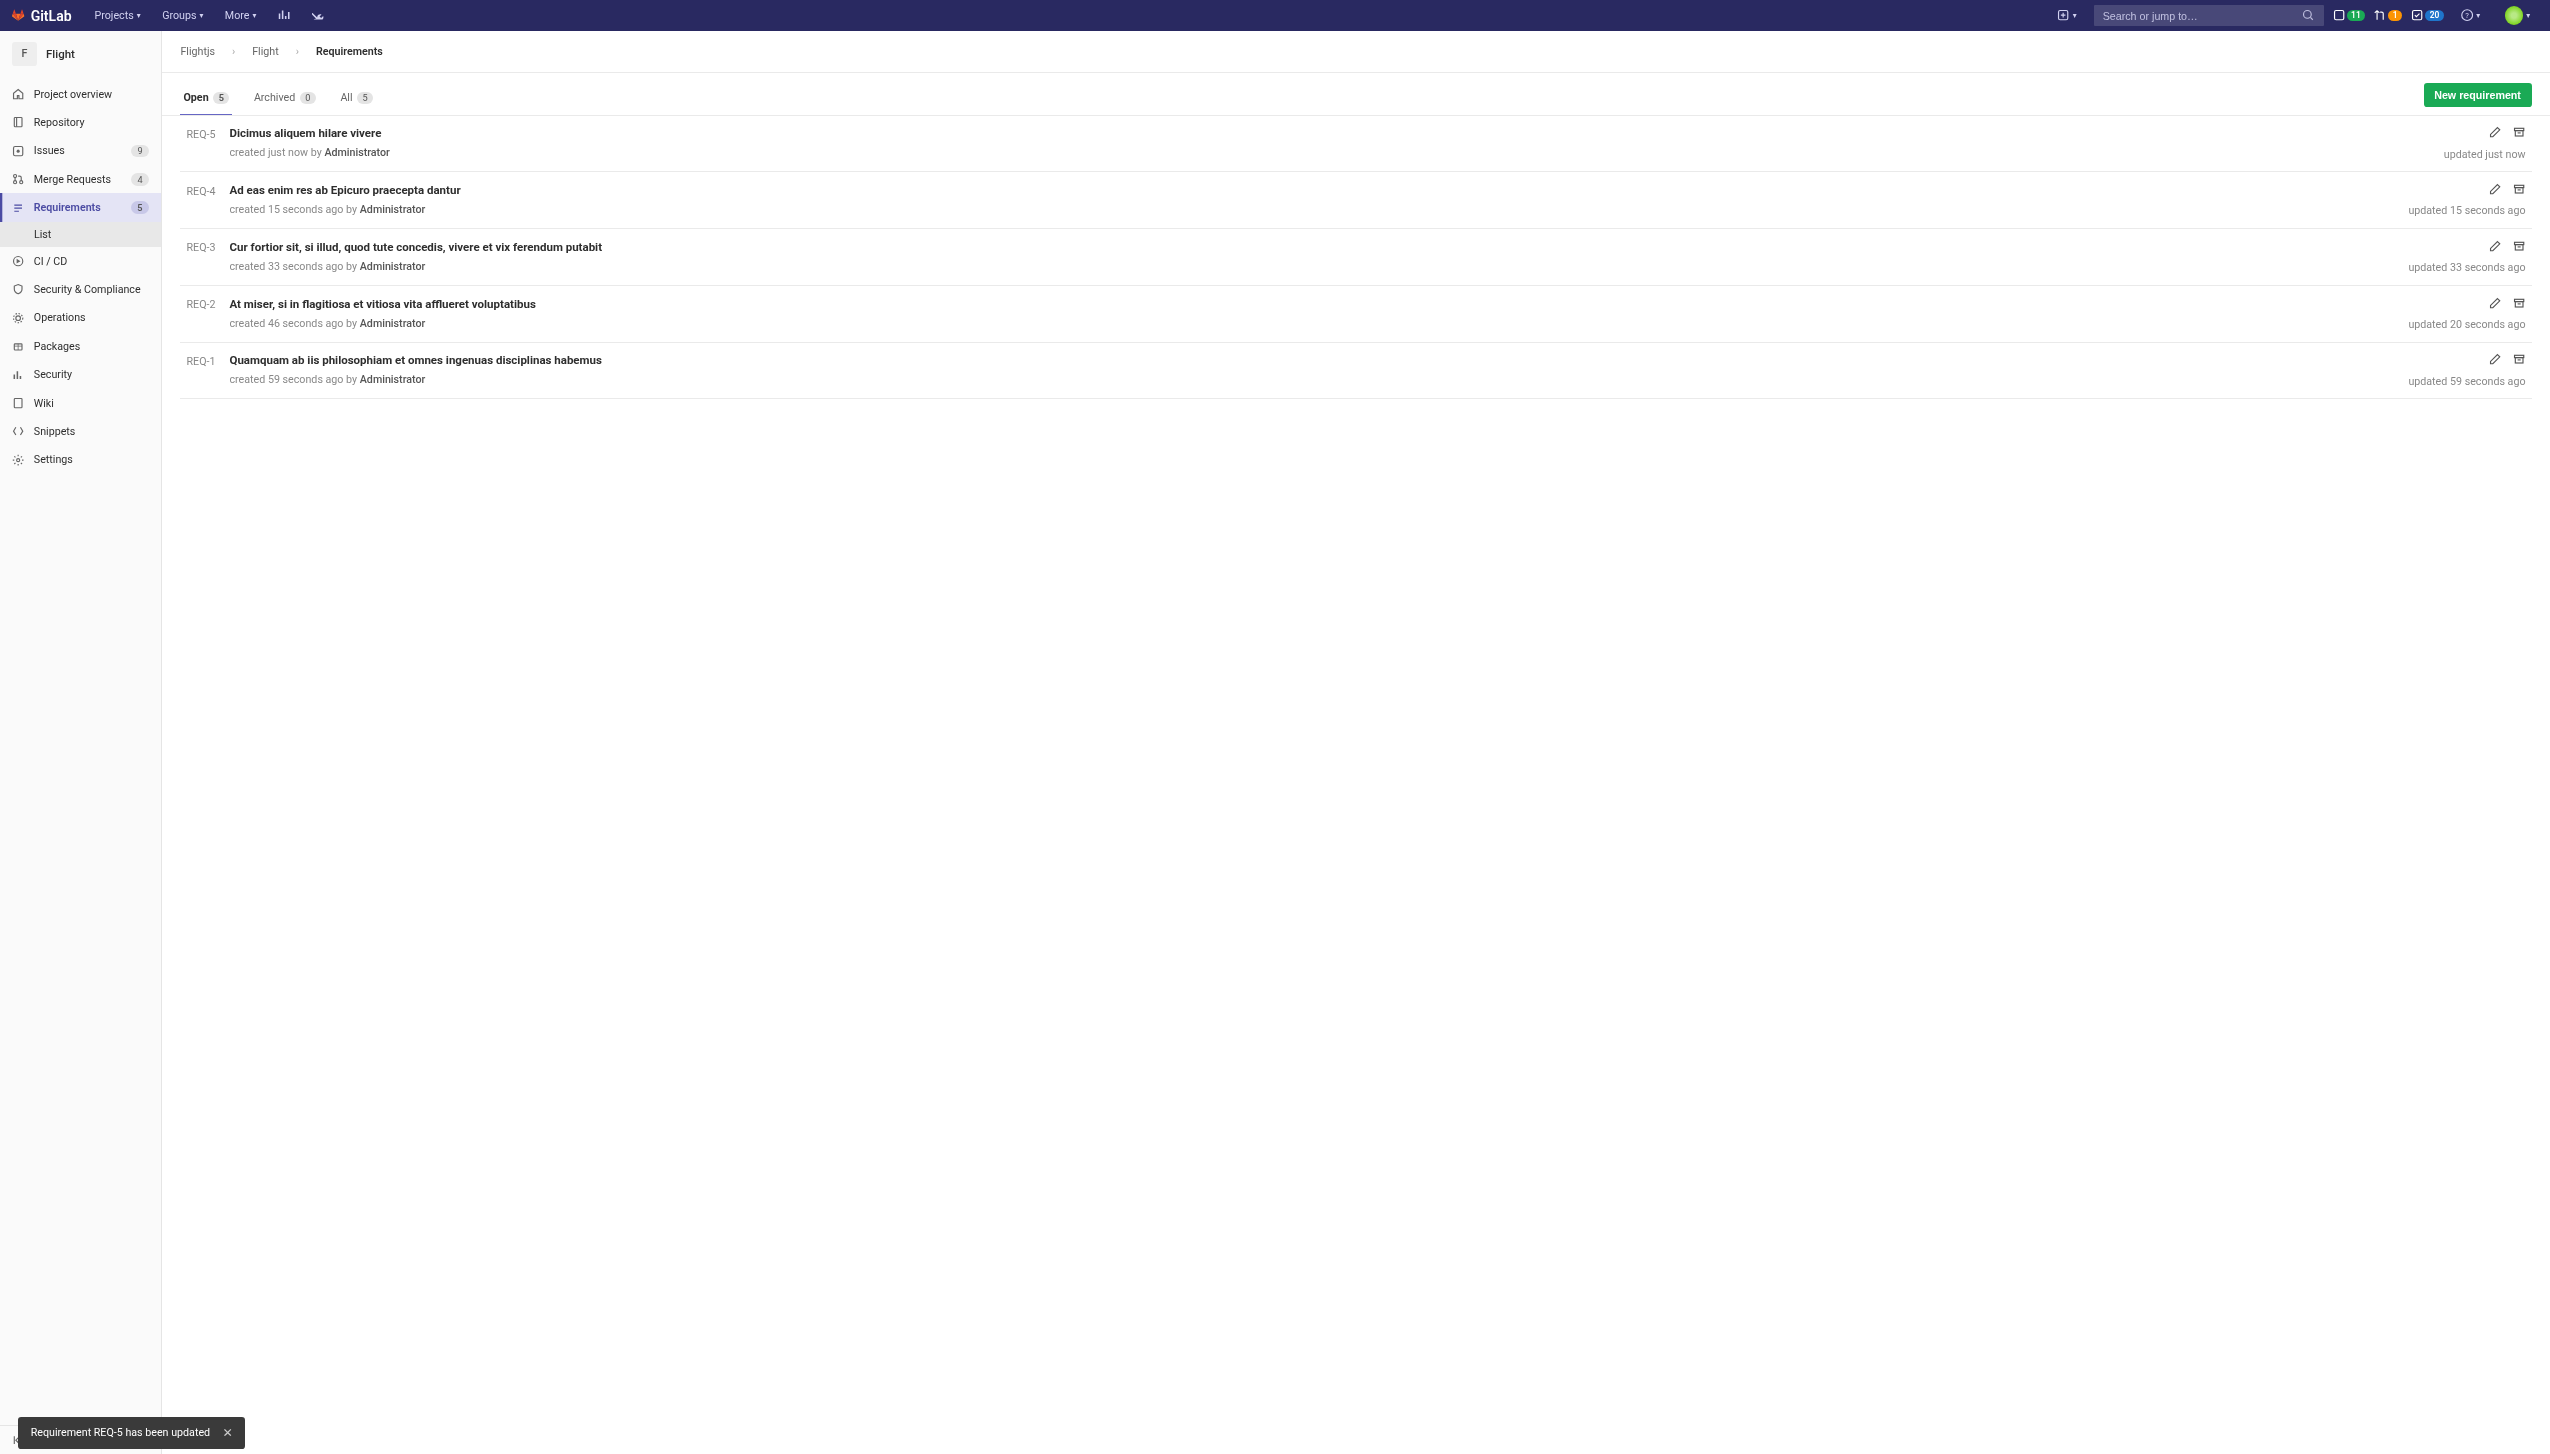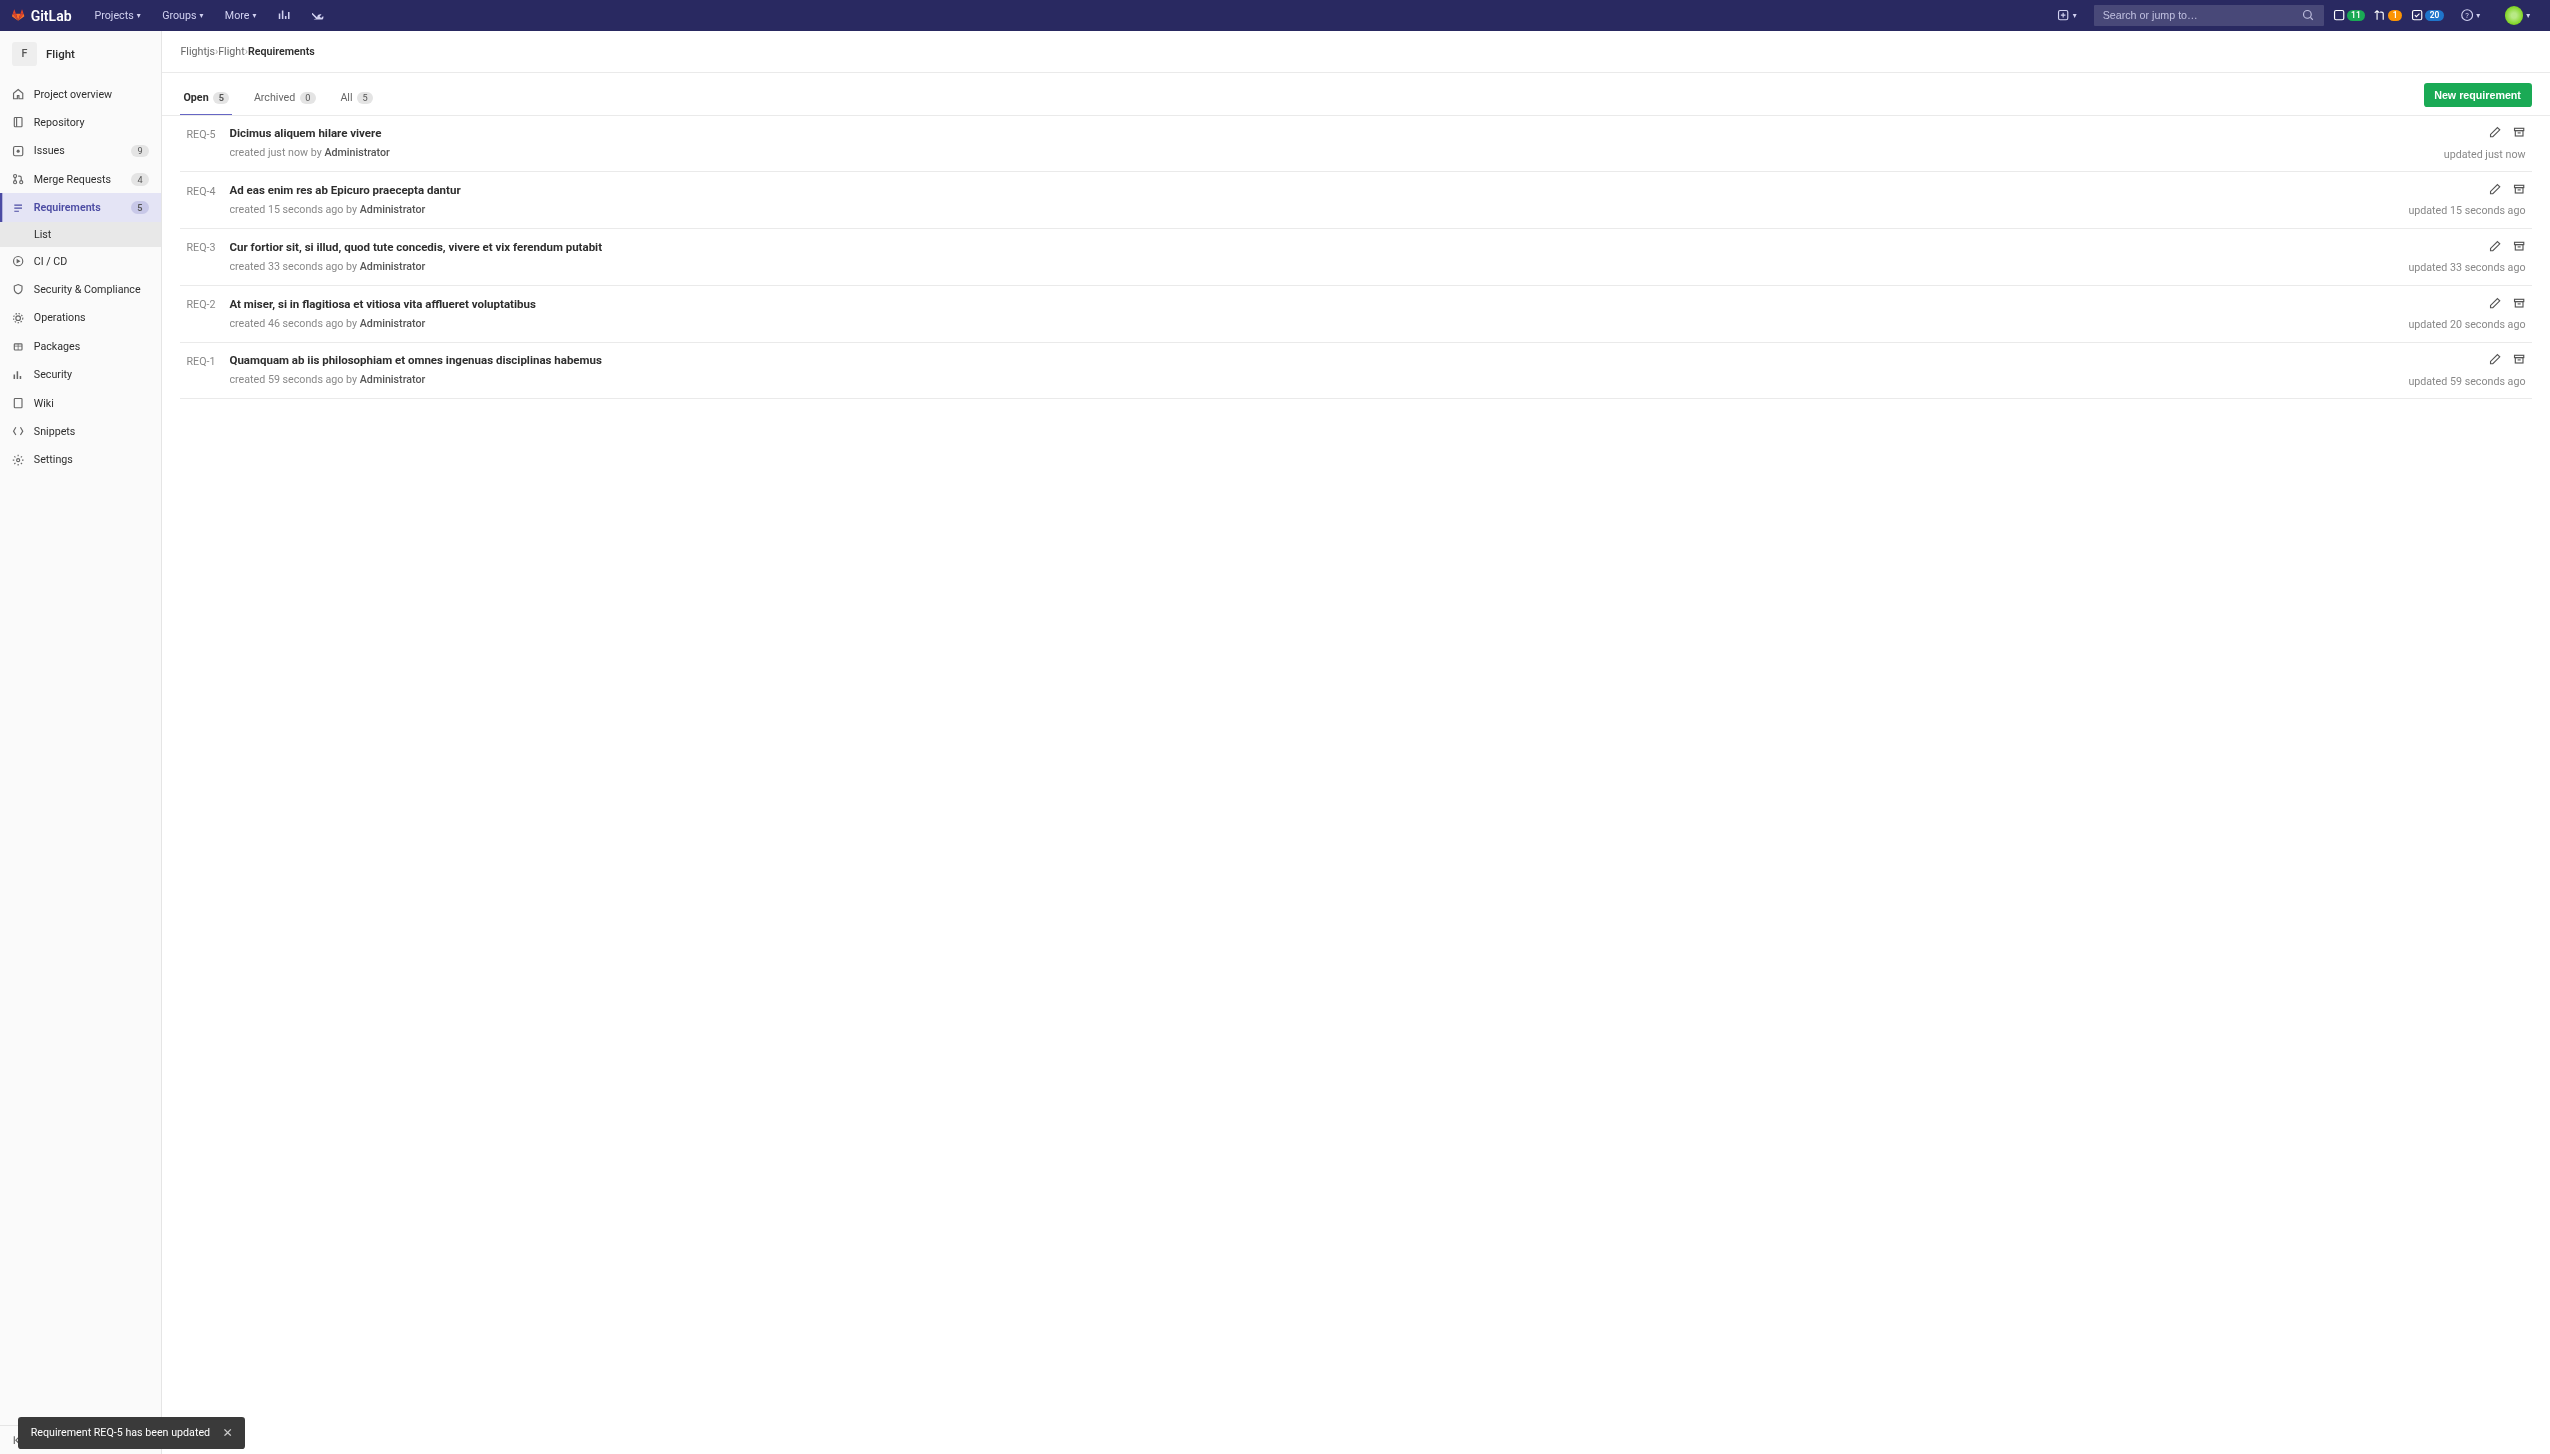--- a/index.html
+++ b/index.html
@@ -5,21 +5,21 @@
 * { margin: 0; padding: 0; box-sizing: border-box; }
 body { font-family: -apple-system, BlinkMacSystemFont, "Segoe UI", Roboto, sans-serif; font-size: 10.7px; color: #2e2e2e; background: #fff; }
 
 
 .header { background: #292961; height: 31px; display: flex; align-items: center; padding: 0 12.3px; color: #fff; }
 .header-left { display: flex; align-items: center; gap: 6.1px; }
 .logo { display: flex; align-items: center; gap: 6.1px; margin-right: 9.2px; }
 .logo-text { font-weight: 600; font-size: 14px; }
 .nav-item { display: flex; align-items: center; gap: 3.1px; padding: 0 7.7px; color: #d1d1f0; cursor: pointer; font-size: 10.7px; }
 .header-right { margin-left: auto; display: flex; align-items: center; gap: 9.2px; }
-.search-box { background: rgba(255,255,255,0.15); border-radius: 1px; padding: 4.6px 9.2px; width: 230px; display: flex; align-items: flex-start; justify-content: space-between; color: #c0c0e0; }
+.search-box { background: rgba(255,255,255,0.15); border-radius: 1px; padding: 4.6px 9.2px; width: 230px; display: flex; align-items: flex-end; justify-content: space-between; color: #c0c0e0; }
 .search-box input { background: transparent; border: none; outline: none; color: #fff; flex: 1; font-size: 10.7px; }
 .search-box input::placeholder { color: #c0c0e0; }
 .badge-item { display: flex; align-items: center; gap: 1.5px; }
 .badge-count { background: #1aaa55; color: #fff; border-radius: 6.1px; padding: 0.8px 4.6px; font-size: 8.4px; font-weight: 600; }
 .badge-count.orange { background: #fc9403; }
 .badge-count.blue { background: #1f75cb; }
 .avatar { width: 18.4px; height: 18.4px; border-radius: 50%; background: radial-gradient(circle, #b8e986 20%, #7ed321 70%); }
 
 
 .container { display: flex; height: calc(100vh - 31px); }
@@ -32,21 +32,21 @@
 .menu-item.active { background: #e4e4f5; color: #4b4ba3; font-weight: 600; box-shadow: inset 2.3px 0 0 #4b4ba3; }
 .menu-item .icon { width: 12.3px; display: flex; justify-content: center; color: #666; }
 .menu-item.active .icon { color: #4b4ba3; }
 .menu-badge { margin-left: auto; background: #e4e4e4; color: #555; border-radius: 7.7px; padding: 0.8px 6.1px; font-size: 9.2px; }
 .menu-item.active .menu-badge { background: #c8c8e8; }
 .submenu-item { padding: 6.1px 12.3px 6.1px 34px; background: #e8e8e8; cursor: pointer; font-size: 10.7px; }
 .collapse-btn { padding: 7.7px 12.3px; display: flex; align-items: center; gap: 6.1px; color: #666; border-top: 0.8px solid #e5e5e5; cursor: pointer; font-size: 10.7px; }
 
 
 .main { flex: 1; overflow: auto; }
-.breadcrumbs { padding: 14px 18.4px; display: flex; align-items: flex-start; gap: 0; color: #666; font-size: 10.7px; border-bottom: 0.8px solid #eaeaea; }
+.breadcrumbs { padding: 14px 18.4px; display: flex; align-items: flex-start; gap: 17px; color: #666; font-size: 10.7px; border-bottom: 0.8px solid #eaeaea; }
 .breadcrumbs .current { color: #2e2e2e; font-weight: 600; }
 .breadcrumbs .sep { color: #aaa; }
 
 .content-header { display: flex; align-items: center; justify-content: space-between; padding: 9.2px 18.4px 0; border-bottom: 0.8px solid #eaeaea; }
 .tabs { display: flex; gap: 18.4px; }
 .tab { display: flex; align-items: center; gap: 4.6px; padding: 9.2px 3.1px; cursor: pointer; color: #666; border-bottom: 1.5px solid transparent; }
 .tab.active { color: #2e2e2e; font-weight: 700; border-bottom-color: #6666c4; }
 .tab-badge { background: #e4e4e4; color: #555; border-radius: 7.7px; padding: 0.8px 5.4px; font-size: 9.2px; }
 .new-btn { background: #1aaa55; color: #fff; border: none; border-radius: 3.1px; padding: 6.1px 10.7px; font-size: 10.7px; font-weight: 700; cursor: pointer; margin-bottom: 6.1px; }
 

